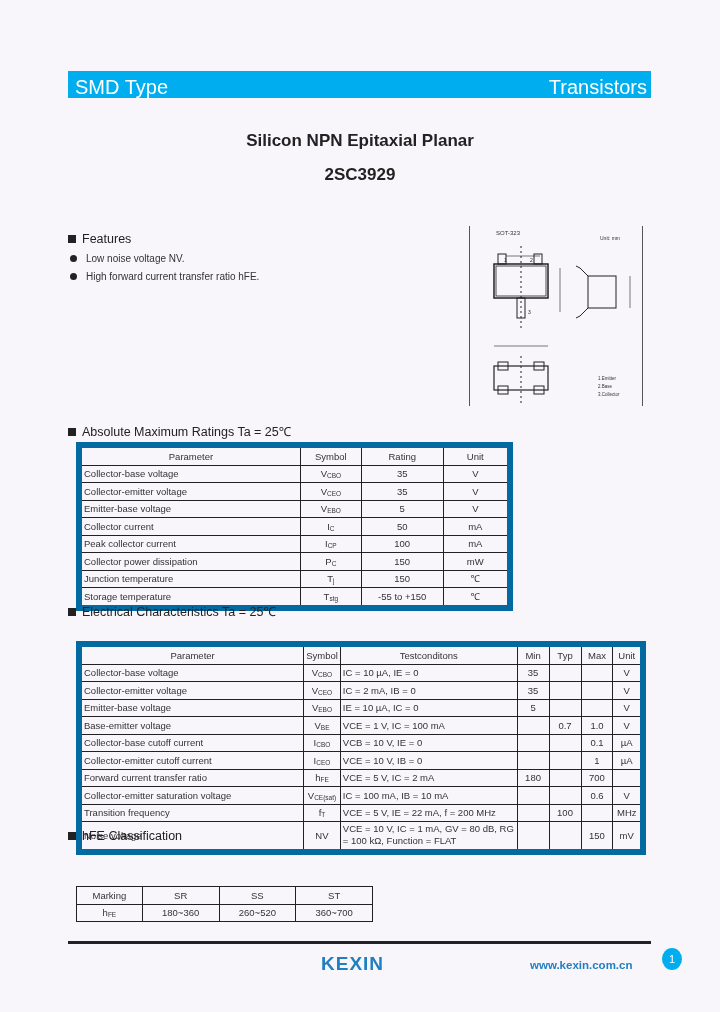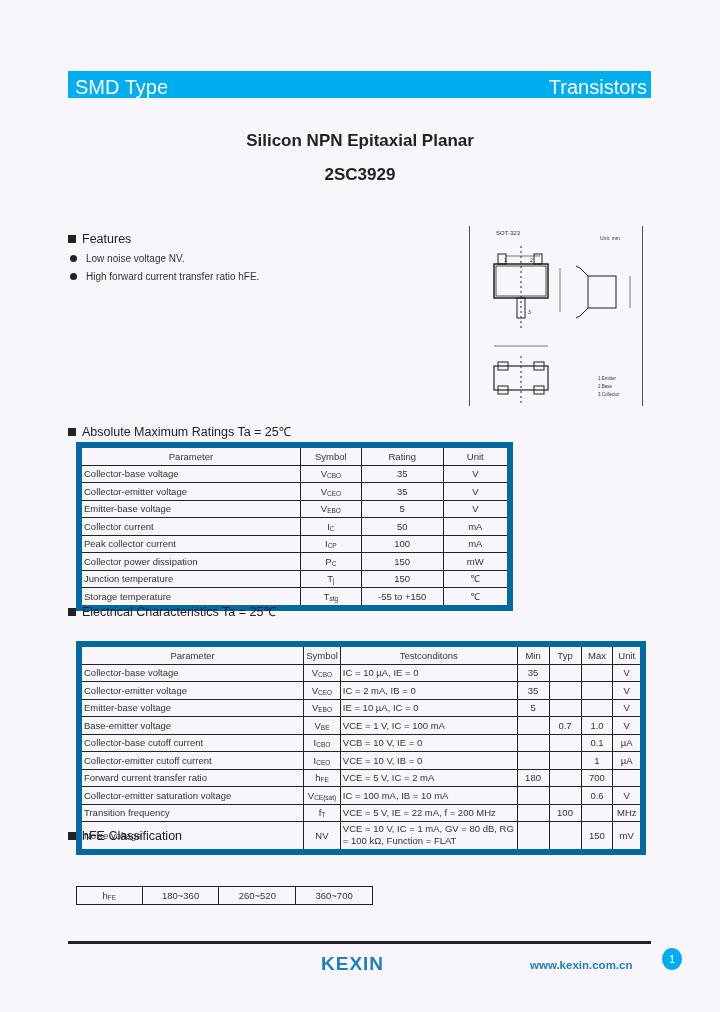--- a/index.html
+++ b/index.html
@@ -313,20 +313,26 @@
 </div>
 
 <table style="left:76px; top:886px; width:297px; border:1px solid #222;">
   <colgroup>
       <col style="width:66px">
       <col style="width:77px">
       <col style="width:77px">
       <col style="width:77px">
     </colgroup>
   <tbody>
+      <tr>
+    <td class="c">Marking</td>
+    <td class="c">SR</td>
+    <td class="c">SS</td>
+    <td class="c">ST</td>
+  </tr>
   <tr>
     <td class="c">h<sub>FE</sub></td>
     <td class="c">180~360</td>
     <td class="c">260~520</td>
     <td class="c">360~700</td>
   </tr>
 </tbody>
   </table>
 
 <div class="footer-line"></div>

